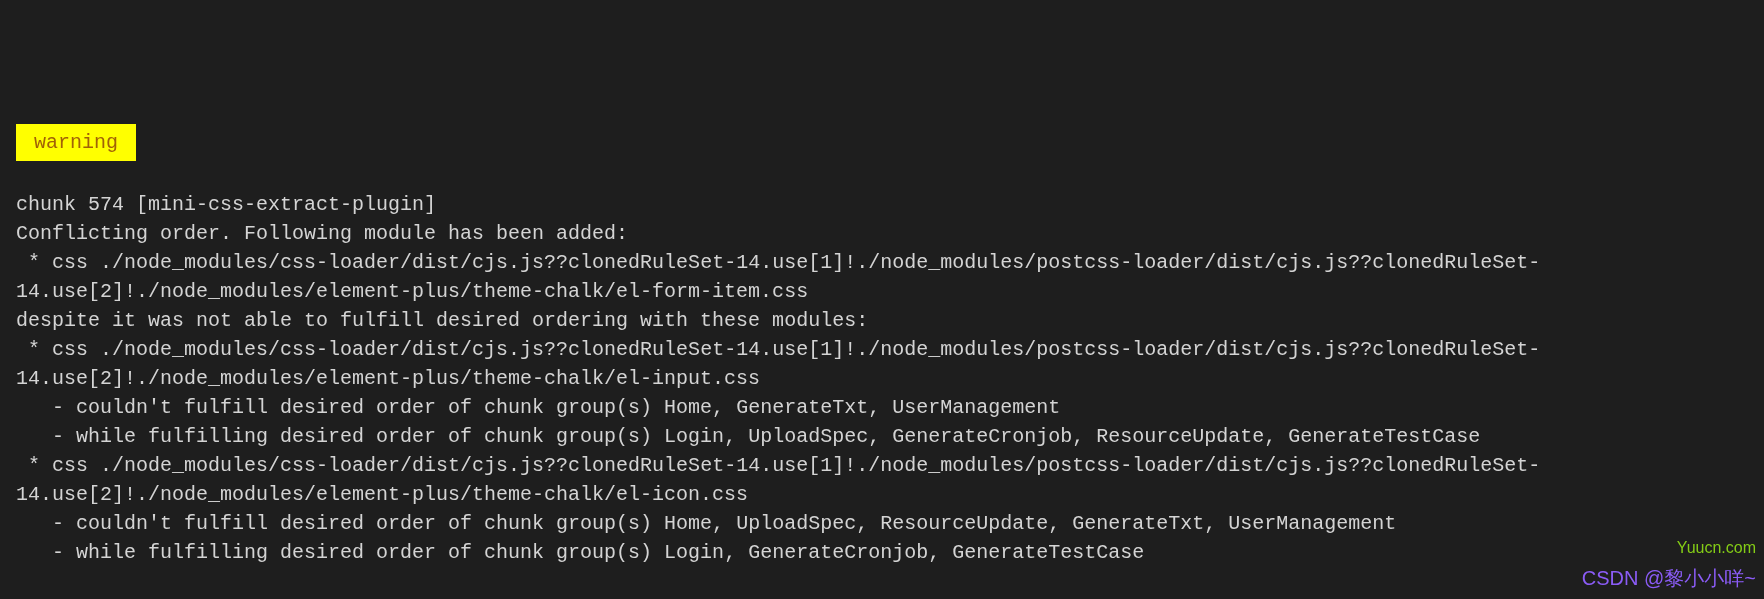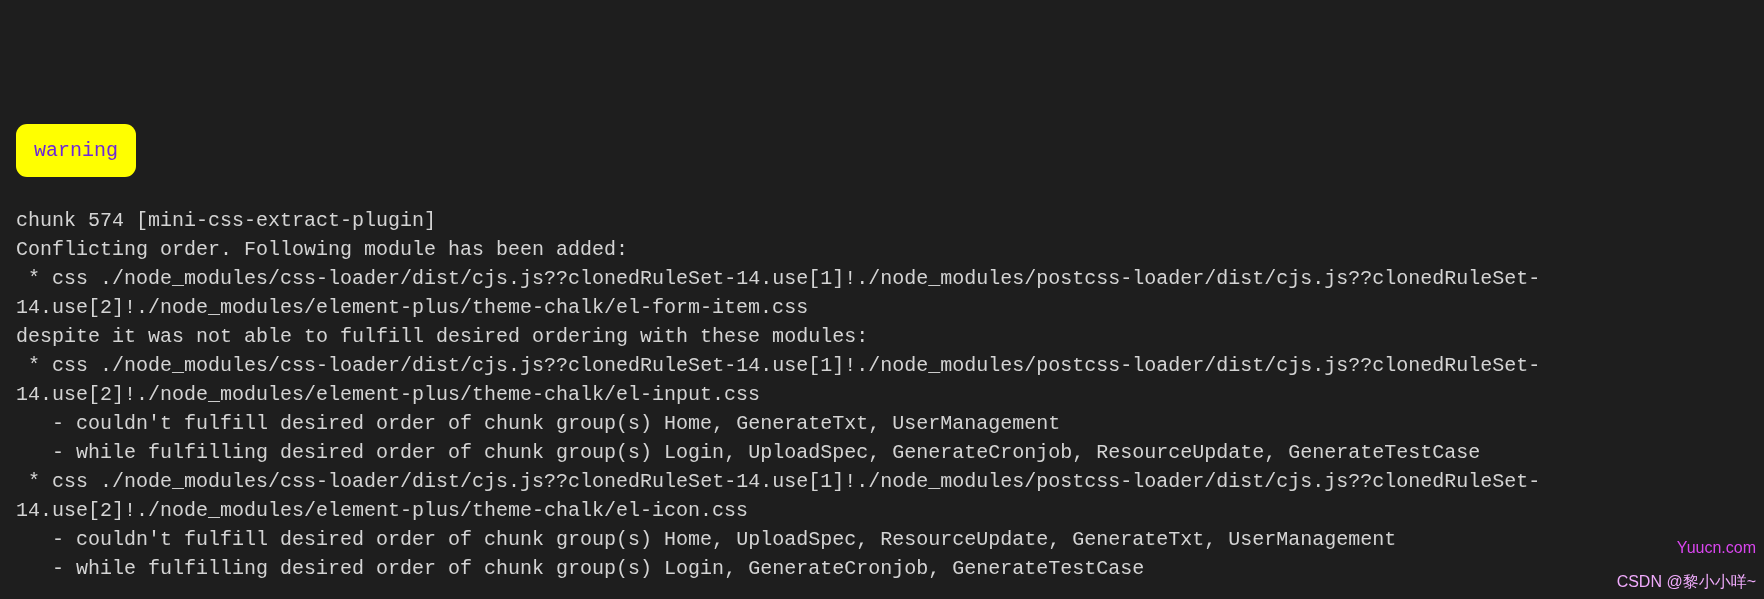--- a/index.html
+++ b/index.html
@@ -16,42 +16,41 @@
       padding: 8px 16px;
       width: 1764px;
       height: 599px;
       overflow: hidden;
       position: relative;
       white-space: pre-wrap;
       word-wrap: break-word;
     }
     .warning-tag {
       background-color: #ffff00;
-      color: #6d28d9;
-      padding: 12px 6px;
+      color: #a16207;
+      padding: 4px 6px;
       display: inline-block;
-      border-radius: 11px;
     }
     .terminal-output {
       color: #d4d4d4;
     }
     .watermark-right {
       position: absolute;
       right: 8px;
       bottom: 40px;
-      color: #d946ef;
+      color: #84cc16;
       font-size: 16px;
       font-family: sans-serif;
     }
     .watermark-bottom {
       position: absolute;
       right: 8px;
       bottom: 6px;
-      color: #f0abfc;
-      font-size: 16px;
+      color: #8b5cf6;
+      font-size: 20px;
       font-family: sans-serif;
     }
     .line {
       display: block;
     }
   </style>
 </head>
 <body>
 
 

